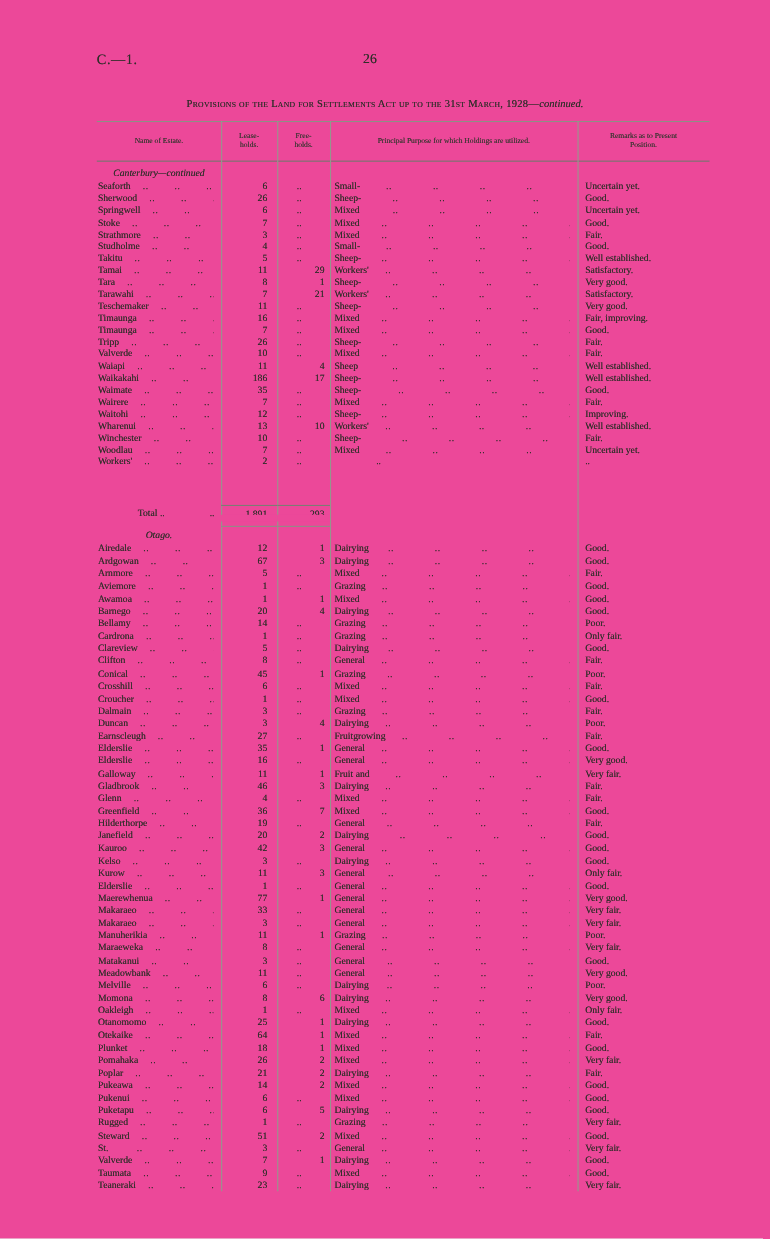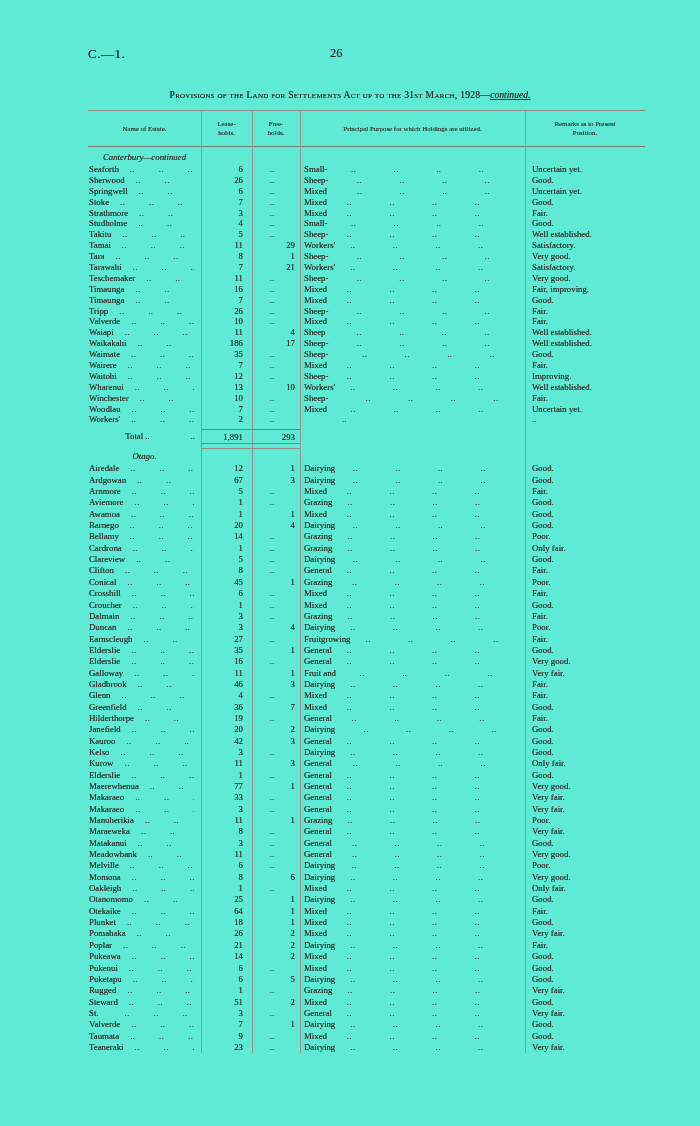--- a/index.html
+++ b/index.html
@@ -1,29 +1,29 @@
 <!DOCTYPE html>
 <html><head>
 <meta charset="utf-8">
 <style>
   html,body{margin:0;padding:0;background:#e8e8e6;}
   .screen{
     position:relative;width:700px;height:1126px;margin:0 auto;
-    background:#5eead4;overflow:hidden;
+    background:#ec4899;overflow:hidden;
     font-family:"Liberation Serif","DejaVu Serif",serif;
     color:#2f2e29;
     text-shadow:0 0 0.55px rgba(47,46,41,0.72);
   }
   .masthead-ref{position:absolute;left:88px;top:46px;font-size:13px;letter-spacing:0.5px;}
   .masthead-page{position:absolute;left:330px;top:46px;font-size:12.5px;}
   .doc-title{
     position:absolute;left:40px;top:76px;width:620px;text-align:center;
     font-variant:small-caps;font-size:9.6px;line-height:12.6px;letter-spacing:0.25px;
   }
-  .doc-title .it{font-variant:normal;font-style:italic;letter-spacing:0;text-decoration:underline;}
+  .doc-title .it{font-variant:normal;font-style:italic;letter-spacing:0;}
   .sheet-table{position:absolute;left:88px;top:110px;width:557px;}
   .vrule{position:absolute;top:0;bottom:0;width:1px;background:#97958d;}
   .vr1{left:113px}.vr2{left:164px}.vr3{left:212px}.vr4{left:437px}
   .thead{
     display:grid;grid-template-columns:113px 51px 48px 225px 120px;
     height:35px;border-top:1px solid #8f8e86;border-bottom:1px solid #76756e;
   }
   .th{
     display:flex;align-items:center;justify-content:center;text-align:center;
     font-size:6.9px;line-height:8.6px;white-space:pre-line;color:#3a3933;
@@ -39,22 +39,22 @@
   .name-c{display:flex;padding-left:1px;}
   .ldr{flex:1 1 auto;overflow:hidden;white-space:nowrap;margin:0 7px 0 11px;letter-spacing:0.5px;}
   .purp-c{display:flex;padding-left:4px;}
   .purp-c .ldr{margin-left:15px;}
   .num-c{text-align:right;padding-right:9px;}
   .numf-c{text-align:right;padding-right:5px;}
   .mkcell{text-align:center;padding-right:8px;}
   .mk-ind{padding-left:38px;}
   .rem-c{padding-left:7px;white-space:nowrap;}
   .sp1{height:4px !important;}
-  .total-row{height:15px !important;line-height:14px !important;}
-  .total-row .tb{border-top:1px solid #7d7c74;border-bottom:1px solid #ec4899;}
+  .total-row{height:15px !important;line-height:14px !important;margin-top:30px;}
+  .total-row .tb{border-top:1px solid #7d7c74;border-bottom:6px solid #ec4899;}
   .total-name{position:relative;text-align:center;padding-right:14px;}
   .total-dd{position:absolute;right:6px;top:0;}
   .sp2{height:5px !important;}
   .sp2 .tb{border-bottom:1px solid #8f8e86;}
   .otago-head{height:14px !important;line-height:15px !important;gap:40px;}
 </style>
 </head>
 <body>
 
 <div class="screen">

